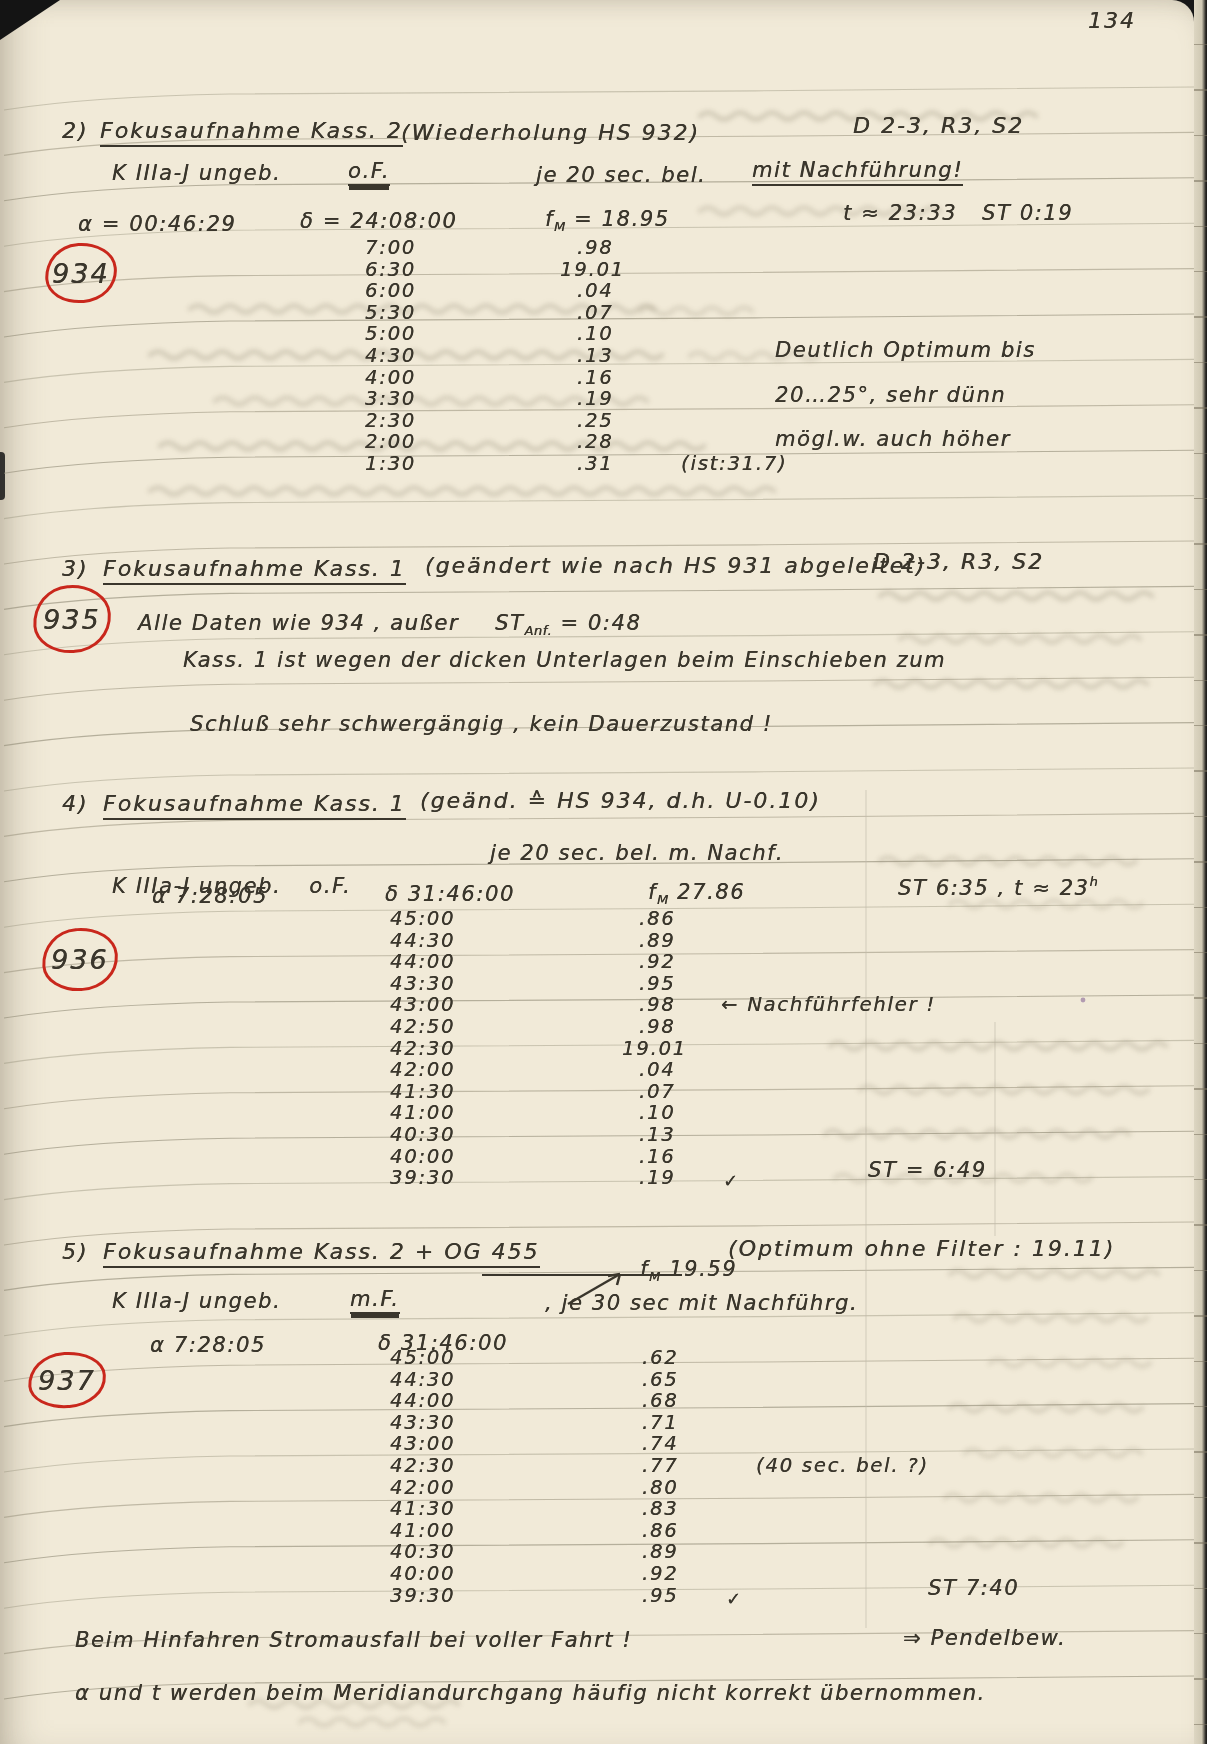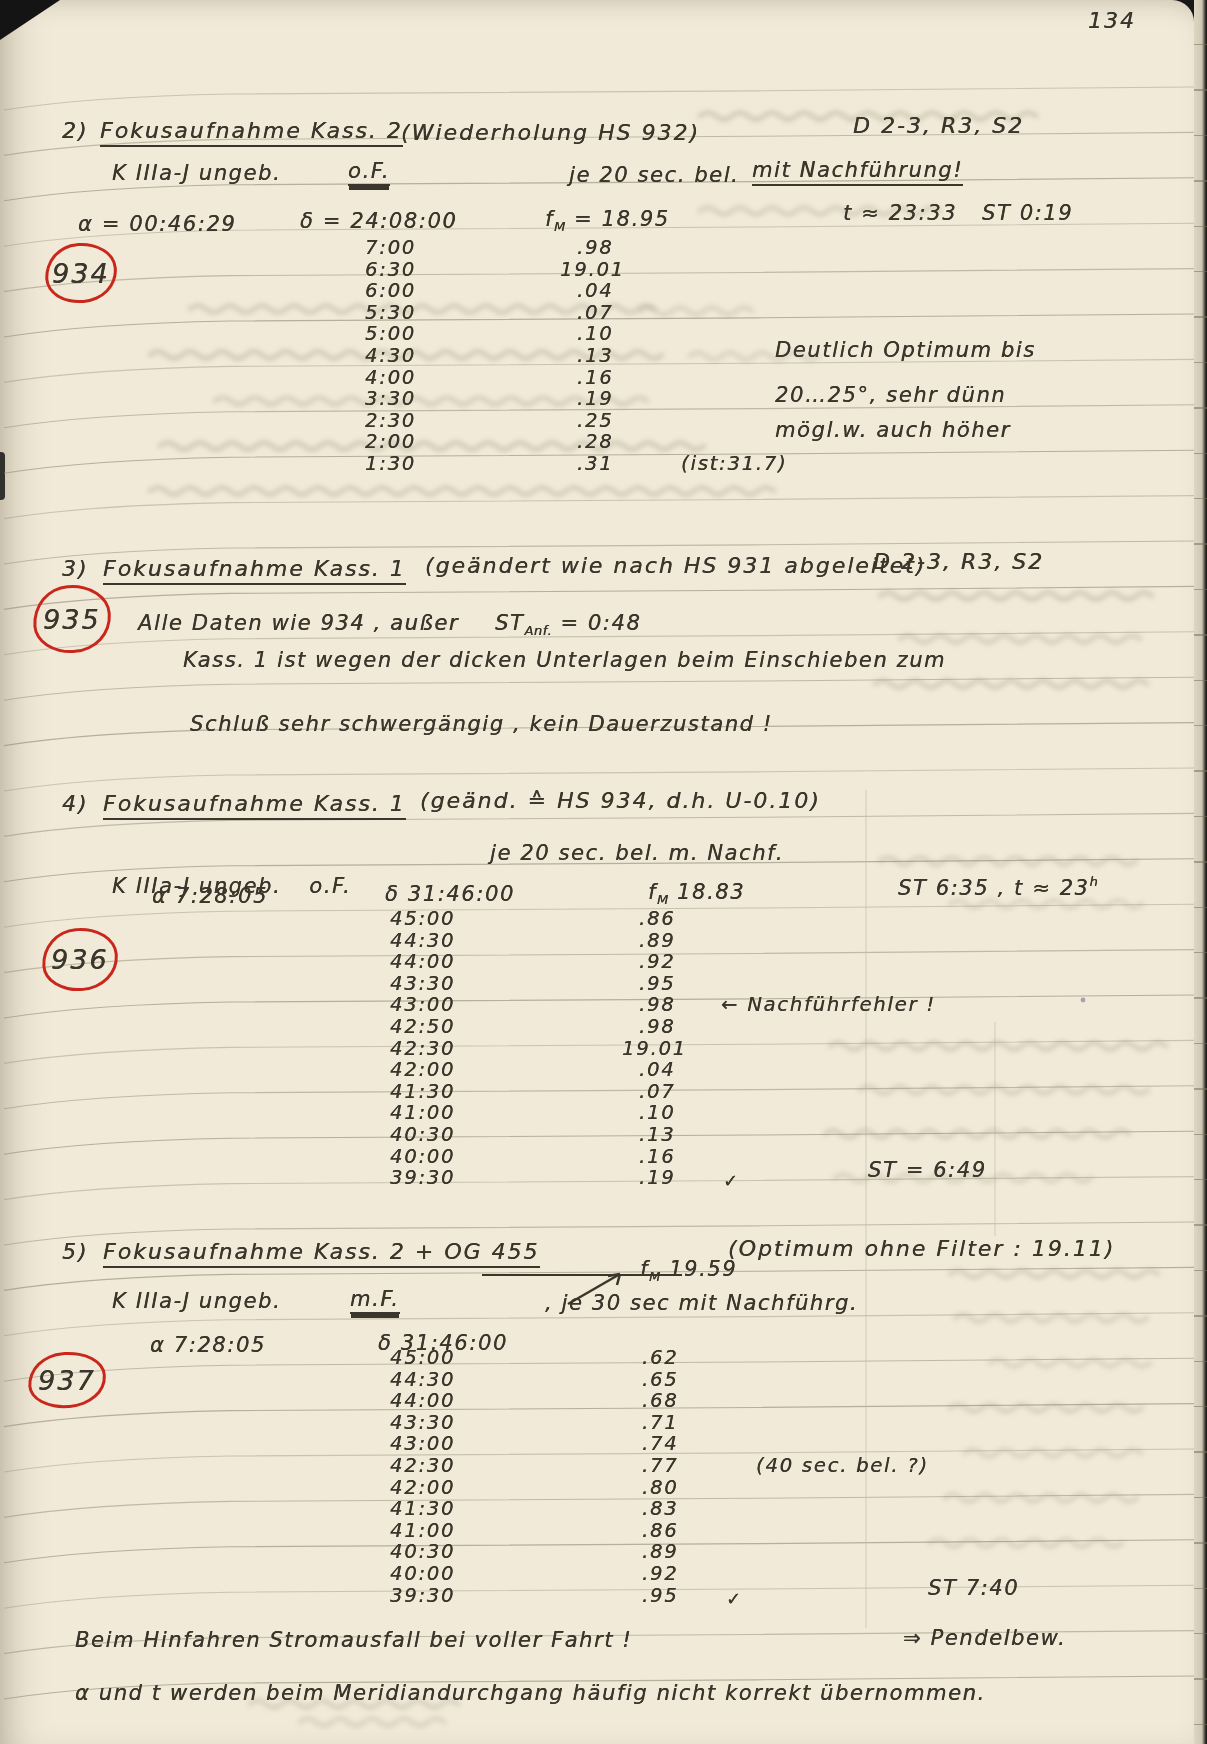--- a/index.html
+++ b/index.html
@@ -124,21 +124,21 @@
 
   <div class="ln hd" style="left:1088px;top:8px;">134</div>
 
   <div class="ln hd" style="left:62px;top:118px;">2)</div>
   <div class="ln hd" style="left:100px;top:118px;"><span class="u">Fokusaufnahme Kass. 2</span></div>
   <div class="ln hd" style="left:401px;top:120px;">(Wiederholung HS 932)</div>
   <div class="ln hd" style="left:853px;top:113px;">D 2-3, R3, S2</div>
 
   <div class="ln" style="left:112px;top:161px;">K IIIa-J ungeb.</div>
   <div class="ln" style="left:348px;top:159px;"><span class="uu">o.F.</span></div>
-  <div class="ln" style="left:569px;top:163px;">je 20 sec. bel.</div>
+  <div class="ln" style="left:536px;top:163px;">je 20 sec. bel.</div>
   <div class="ln" style="left:752px;top:158px;"><span class="u">mit Nachführung!</span></div>
 
   <div class="ln" style="left:78px;top:212px;">α = 00:46:29</div>
   <div class="ln" style="left:300px;top:209px;">δ = 24:08:00</div>
   <div class="ln" style="left:545px;top:207px;"><span>f</span><sub class="hsub">M</sub> <span>= 18.95</span></div>
   <div class="ln" style="left:843px;top:201px;">t ≈ 23:33</div>
   <div class="ln" style="left:982px;top:201px;">ST 0:19</div>
 
   <div class="ftable" style="left:365px;top:237px;--tw:195px;--np:26px;">
       <div class="trow">
@@ -183,21 +183,21 @@
       </div>
       <div class="trow">
         <span class="t-time">1:30</span>
         <span class="t-val dot">.31</span>
         <span class="t-note">(ist:31.7)</span>
       </div>
     </div>
 
   <div class="ln" style="left:775px;top:338px;">Deutlich Optimum bis</div>
   <div class="ln" style="left:775px;top:383px;">20…25°, sehr dünn</div>
-  <div class="ln" style="left:775px;top:418px;text-align:right;">mögl.w. auch höher</div>
+  <div class="ln" style="left:775px;top:427px;text-align:right;">mögl.w. auch höher</div>
 
   <div class="circle" style="left:45px;top:243px;width:66px;height:54px;">
       <span class="num">934</span>
     </div>
 
   <div class="ln hd" style="left:62px;top:556px;">3)</div>
   <div class="ln hd" style="left:103px;top:556px;"><span class="u">Fokusaufnahme Kass. 1</span></div>
   <div class="ln hd" style="left:425px;top:553px;">(geändert wie nach HS 931 abgeleitet)</div>
   <div class="ln hd" style="left:873px;top:549px;">D 2-3, R3, S2</div>
 
@@ -211,21 +211,21 @@
 
   <div class="ln hd" style="left:62px;top:791px;">4)</div>
   <div class="ln hd" style="left:103px;top:791px;"><span class="u">Fokusaufnahme Kass. 1</span></div>
   <div class="ln hd" style="left:420px;top:788px;">(geänd. ≙ HS 934, d.h. U-0.10)</div>
 
   <div class="ln" style="left:112px;top:839px;margin-top:35px;"><span>K IIIa-J ungeb.</span><span style="margin-left:28px;">o.F.</span></div>
   <div class="ln" style="left:490px;top:841px;">je 20 sec. bel. m. Nachf.</div>
 
   <div class="ln" style="left:152px;top:884px;">α 7:28:05</div>
   <div class="ln" style="left:385px;top:882px;">δ 31:46:00</div>
-  <div class="ln" style="left:648px;top:880px;"><span>f</span><sub class="hsub">M</sub> <span>18.83</span></div>
+  <div class="ln" style="left:648px;top:880px;"><span>f</span><sub class="hsub">M</sub> <span>27.86</span></div>
   <div class="ln" style="left:898px;top:874px;"><span>ST 6:35 , t ≈ 23</span><sup class="hsup">h</sup></div>
 
   <div class="ftable" style="left:390px;top:908px;--tw:232px;--np:4px;">
       <div class="trow">
         <span class="t-time">45:00</span>
         <span class="t-val dot">.86</span>
       </div>
       <div class="trow">
         <span class="t-time">44:30</span>
         <span class="t-val dot">.89</span>

